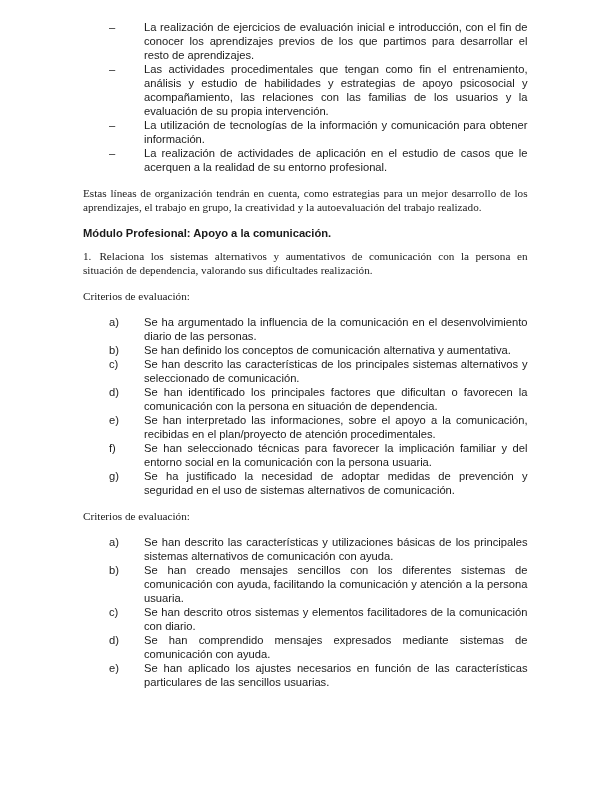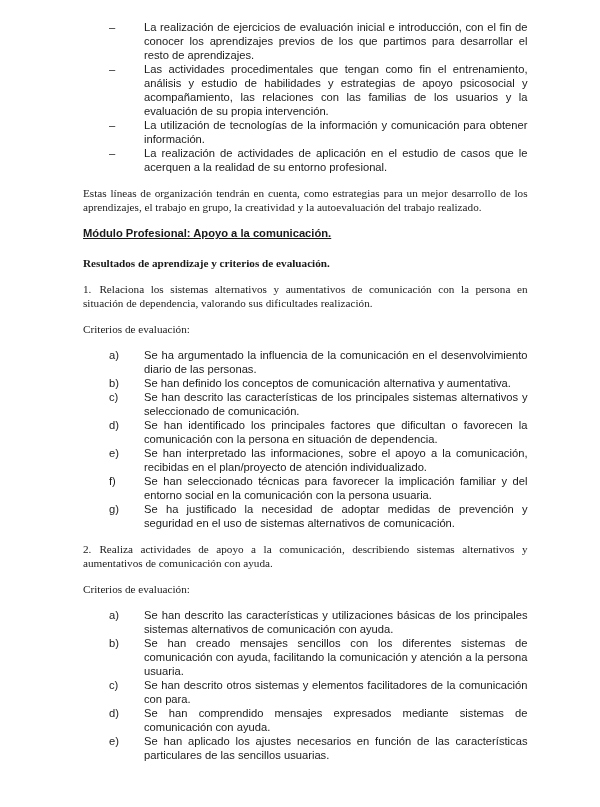--- a/index.html
+++ b/index.html
@@ -19,21 +19,21 @@
     position: absolute;
     inset: 0;
     padding: 20px 72.5px 0 83px;
     box-sizing: border-box;
     font-size: 11.2px;
     line-height: 14px;
   }
   .block { margin: 0 0 12px 0; font-family: Liberation Serif, serif; }
   p { margin: 0; text-align: justify; }
   .bold { font-weight: bold; }
-  .tight { margin-bottom: 16px; text-decoration: underline; }
+  .tight { margin-bottom: 9px; }
 
   ul.hang-list {
     list-style: none;
     margin: 0 0 12px 0;
     padding: 0 0 0 26px;
   }
   ul.hang-list li {
     display: flex;
     align-items: flex-start;
   }
@@ -69,21 +69,20 @@
     <li>
       <span class="marker">–</span>
       <span class="txt">La realización de actividades de aplicación en el estudio de casos que le acerquen a la realidad de su entorno profesional.</span>
     </li>
   </ul>
 
   <p class="block">Estas líneas de organización tendrán en cuenta, como estrategias para un mejor desarrollo de los aprendizajes, el trabajo en grupo, la creatividad y la autoevaluación del trabajo realizado.</p>
 
   <p class="bold tight">Módulo Profesional: Apoyo a la comunicación.</p>
 
-  <p class="bold block">Resultados de aprendizaje y criterios de evaluación.</p>
 
   <p class="block">
     <span class="num">1.</span><span>Relaciona los sistemas alternativos y aumentativos de comunicación con la persona en situación de dependencia, valorando sus dificultades realización.</span>
   </p>
 
   <p class="block">Criterios de evaluación:</p>
 
   <ul class="hang-list">
     <li>
       <span class="marker">a)</span>
@@ -96,50 +95,47 @@
     <li>
       <span class="marker">c)</span>
       <span class="txt">Se han descrito las características de los principales sistemas alternativos y seleccionado de comunicación.</span>
     </li>
     <li>
       <span class="marker">d)</span>
       <span class="txt">Se han identificado los principales factores que dificultan o favorecen la comunicación con la persona en situación de dependencia.</span>
     </li>
     <li>
       <span class="marker">e)</span>
-      <span class="txt">Se han interpretado las informaciones, sobre el apoyo a la comunicación, recibidas en el plan/proyecto de atención individualizado.</span>
+      <span class="txt">Se han interpretado las informaciones, sobre el apoyo a la comunicación, recibidas en el plan/proyecto de atención procedimentales.</span>
     </li>
     <li>
       <span class="marker">f)</span>
       <span class="txt">Se han seleccionado técnicas para favorecer la implicación familiar y del entorno social en la comunicación con la persona usuaria.</span>
     </li>
     <li>
       <span class="marker">g)</span>
       <span class="txt">Se ha justificado la necesidad de adoptar medidas de prevención y seguridad en el uso de sistemas alternativos de comunicación.</span>
     </li>
   </ul>
 
-  <p class="block">
-    <span class="num">2.</span><span>Realiza actividades de apoyo a la comunicación, describiendo sistemas alternativos y aumentativos de comunicación con ayuda.</span>
-  </p>
 
   <p class="block">Criterios de evaluación:</p>
 
   <ul class="hang-list">
     <li>
       <span class="marker">a)</span>
       <span class="txt">Se han descrito las características y utilizaciones básicas de los principales sistemas alternativos de comunicación con ayuda.</span>
     </li>
     <li>
       <span class="marker">b)</span>
       <span class="txt">Se han creado mensajes sencillos con los diferentes sistemas de comunicación con ayuda, facilitando la comunicación y atención a la persona usuaria.</span>
     </li>
     <li>
       <span class="marker">c)</span>
-      <span class="txt">Se han descrito otros sistemas y elementos facilitadores de la comunicación con para.</span>
+      <span class="txt">Se han descrito otros sistemas y elementos facilitadores de la comunicación con diario.</span>
     </li>
     <li>
       <span class="marker">d)</span>
       <span class="txt">Se han comprendido mensajes expresados mediante sistemas de comunicación con ayuda.</span>
     </li>
     <li>
       <span class="marker">e)</span>
       <span class="txt">Se han aplicado los ajustes necesarios en función de las características particulares de las sencillos usuarias.</span>
     </li>
   </ul>

